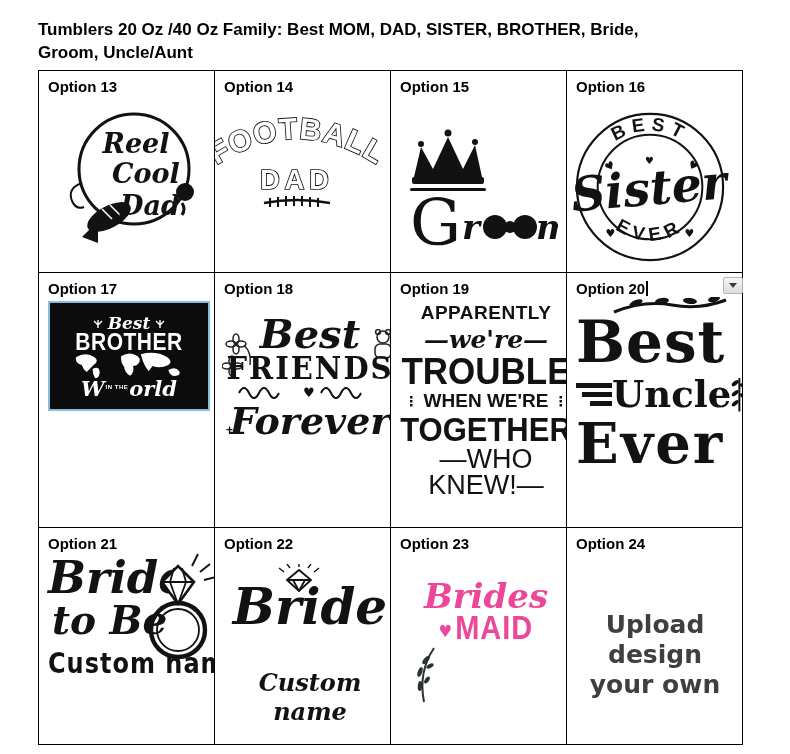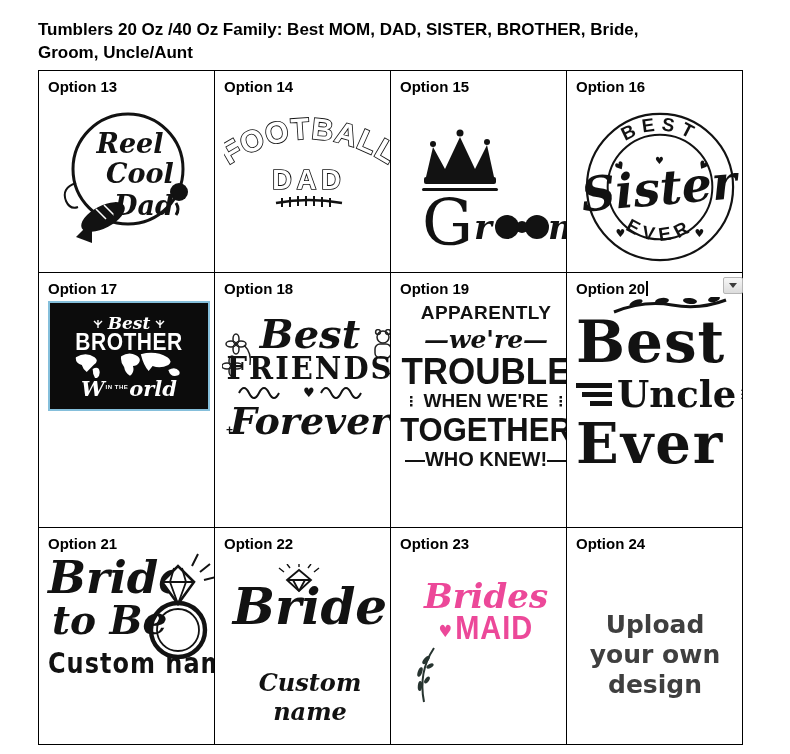--- a/index.html
+++ b/index.html
@@ -8,21 +8,21 @@
   .title{position:absolute;left:38px;top:18px;width:714px;font-size:17px;font-weight:bold;
          line-height:23px;color:#000;}
   
   .tbl{position:absolute;left:38px;top:70px;width:704px;display:grid;
        grid-template-columns:repeat(4,1fr);grid-template-rows:202px 255px 217px;
        border-top:1.6px solid #000;border-left:1.6px solid #000;}
   .cell{position:relative;border-right:1.6px solid #000;border-bottom:1.6px solid #000;
         box-sizing:border-box;padding:6px 8px 0 9px;overflow:hidden;}
   .lbl{font-size:15px;font-weight:bold;line-height:20px;white-space:nowrap;}
   .caret{display:inline-block;width:2px;height:15px;background:#000;vertical-align:-2px;margin-left:1px;}
-  .art{display:flex;flex-direction:column;align-items:flex-start;text-decoration:underline;}
+  .art{display:flex;flex-direction:column;align-items:flex-end;text-decoration:underline;}
   
   .script{font-family:"DejaVu Serif",serif;font-style:italic;font-weight:bold;fill:#121212;}
   .arc-t{font-family:"Liberation Sans",sans-serif;font-weight:bold;font-size:19px;letter-spacing:6px;fill:#121212;}
   .outl{font-family:"Liberation Sans",sans-serif;font-weight:bold;fill:#fff;stroke:#121212;paint-order:stroke;}
   .hrt{font-family:"DejaVu Sans",sans-serif;fill:#121212;}
   
   .bro-card{width:158px;height:106px;background:#0c0c0c;border:2px solid #85bfdb;margin-top:2px;
             display:flex;flex-direction:column;align-items:center;justify-content:center;color:#fff;}
   .bro-best{font-family:"DejaVu Serif",serif;font-style:italic;font-weight:bold;font-size:17px;line-height:16px;
             display:flex;align-items:center;gap:5px;}
@@ -36,26 +36,26 @@
   .bff-friends{font-family:"DejaVu Serif",serif;font-weight:bold;font-size:29px;letter-spacing:2px;line-height:30px;transform:scaleY(1.1);}
   .bff-forever{font-family:"DejaVu Serif",serif;font-style:italic;font-weight:bold;font-size:38px;line-height:36px;}
   .sparkle{position:absolute;font-size:12px;font-weight:bold;color:#121212;}
   
   .trb{margin-top:0;text-align:center;color:#121212;width:172px;}
   .trb .t1{font-size:19px;font-weight:bold;letter-spacing:.5px;line-height:27px;}
   .trb .t2{font-family:"DejaVu Serif",serif;font-style:italic;font-weight:bold;font-size:25px;line-height:27px;}
   .trb .t3{font-size:35px;font-weight:bold;line-height:36px;transform:scaleY(1.08);}
   .trb .t4{font-size:19px;font-weight:bold;line-height:24px;}
   .trb .t5{font-size:31px;font-weight:bold;line-height:33px;transform:scaleY(1.1);}
-  .trb .t6{font-size:20px;font-weight:bold;line-height:26px;}
+  .trb .t6{font-size:27px;font-weight:normal;line-height:26px;}
   .tick{font-family:"DejaVu Sans",sans-serif;font-size:14px;vertical-align:1px;}
   
   .unc{position:relative;margin-top:-2px;color:#121212;width:172px;}
   .unc-best{font-family:"DejaVu Serif",serif;font-weight:bold;font-size:58px;line-height:54px;letter-spacing:1px;}
-  .unc-row{display:flex;align-items:center;gap:5px;margin:2px 0 0 0;}
+  .unc-row{display:flex;align-items:center;margin:2px 0 0 0;}
   .unc-bars{display:flex;flex-direction:column;align-items:flex-end;gap:4px;width:36px;}
   .unc-bars div{height:5px;background:#121212;}
   .unc-uncle{font-family:"DejaVu Serif",serif;font-weight:bold;font-size:37px;line-height:36px;}
   .unc-ever{font-family:"DejaVu Serif",serif;font-weight:bold;font-size:56px;line-height:52px;letter-spacing:2px;}
   
   .btb{position:relative;width:172px;height:128px;color:#121212;margin-top:2px;}
   .btb-l1{font-family:"DejaVu Serif",serif;font-style:italic;font-weight:bold;font-size:45px;line-height:44px;}
   .btb-l2{font-family:"DejaVu Serif",serif;font-style:italic;font-weight:bold;font-size:39px;line-height:40px;margin-left:4px;}
   .btb-ring{position:absolute;right:-2px;top:-4px;}
   .custom-chunky{font-family:"DejaVu Sans",sans-serif;font-weight:bold;font-size:24px;letter-spacing:1px;
@@ -353,22 +353,22 @@
         <div class="bmc-l2">
           <span class="hrt-s">♥</span><span>MAID</span>
         </div>
       </div>
     </div>
 
     <div class="cell">
       <div class="lbl">Option 24</div>
       <div class="upl">
         <div>Upload</div>
+        <div>design</div>
         <div>your own</div>
-        <div>design</div>
       </div>
     </div>
 
     <div class="dd-btn">
       <span class="dd-tri"></span>
     </div>
 
   </div>
 </div>
 

